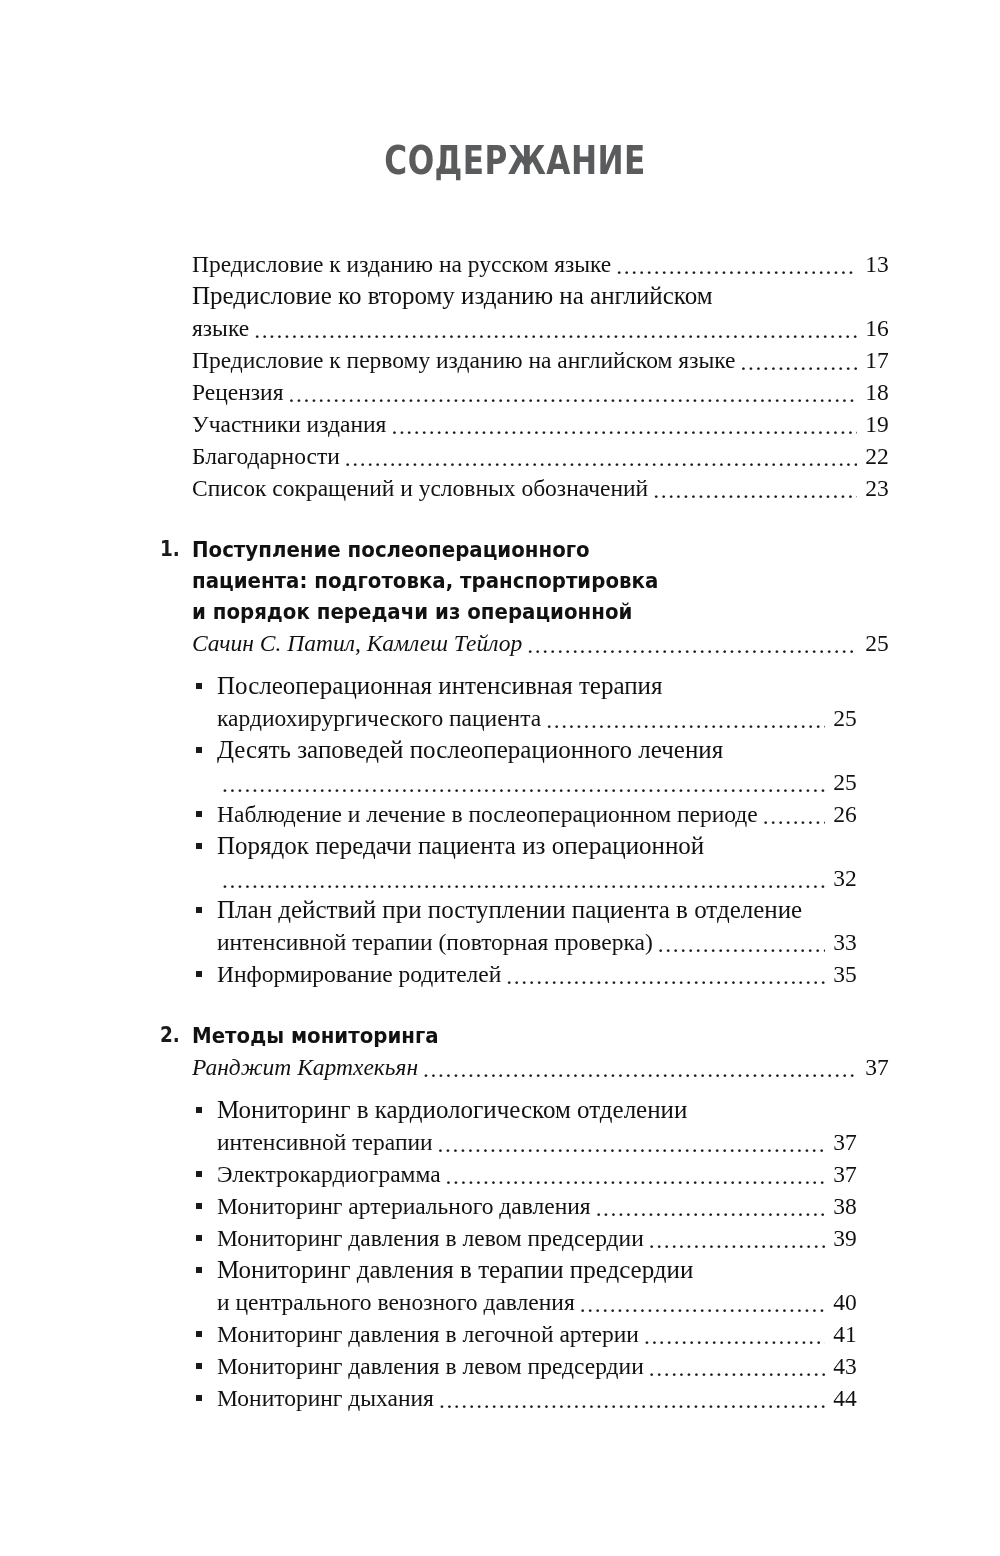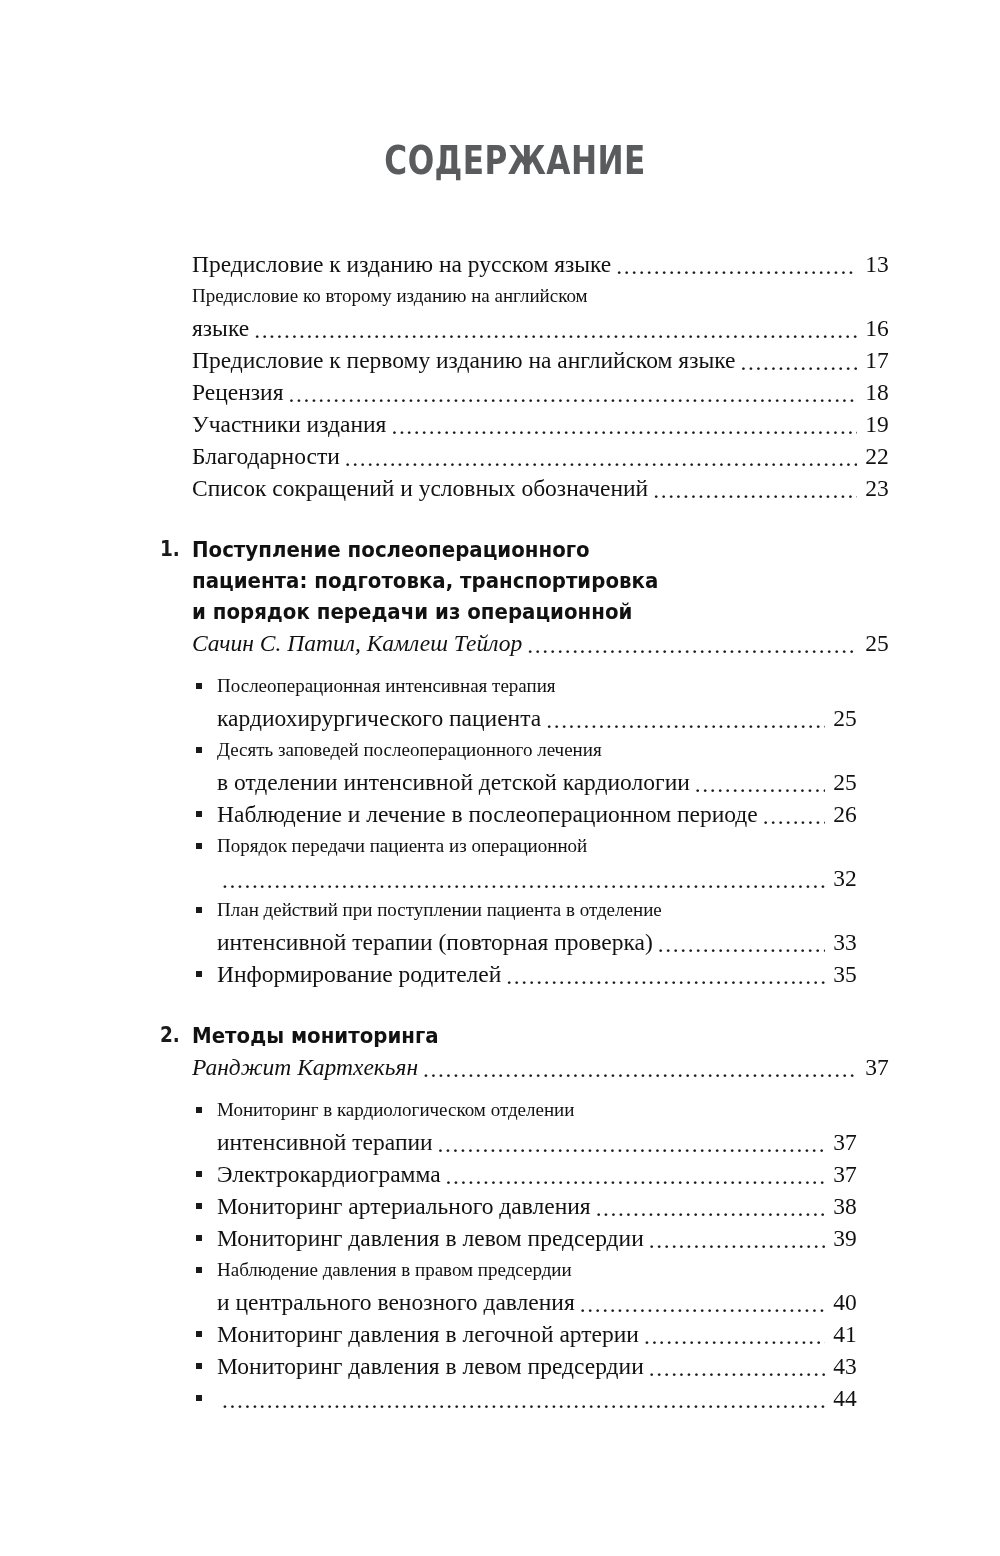--- a/index.html
+++ b/index.html
@@ -74,21 +74,21 @@
     content: "..................................................................................................................................";
   }
   .pageno {
     flex: 0 0 auto;
     width: 34px;
     text-align: center;
     font-size: 23.5px;
   }
   
   .plainline {
-    font-size: 19px;
+    font-size: 25px;
     line-height: 32px;
     white-space: nowrap;
   }
 
   
   .front {
     margin-left: 32px;
     width: 702px;
   }
   .front .row, .front .plainline { width: 702px; }
@@ -222,21 +222,20 @@
               <div class="row">
                 <span class="label">кардиохирургического пациента</span>
                 <span class="leader"></span>
                 <span class="pageno">25</span>
               </div>
             </div>
             <div class="bullet">
               <span class="sq"></span>
               <div class="plainline">Десять заповедей послеоперационного лечения</div>
               <div class="row">
-                <span class="label">в отделении интенсивной детской кардиологии</span>
                 <span class="leader"></span>
                 <span class="pageno">25</span>
               </div>
             </div>
             <div class="bullet">
               <span class="sq"></span>
               <div class="row">
                 <span class="label">Наблюдение и лечение в послеоперационном периоде</span>
                 <span class="leader"></span>
                 <span class="pageno">26</span>
@@ -310,21 +309,21 @@
             <div class="bullet">
               <span class="sq"></span>
               <div class="row">
                 <span class="label">Мониторинг давления в левом предсердии</span>
                 <span class="leader"></span>
                 <span class="pageno">39</span>
               </div>
             </div>
             <div class="bullet">
               <span class="sq"></span>
-              <div class="plainline">Наблюдение давления в правом предсердии</div>
+              <div class="plainline">Мониторинг давления в терапии предсердии</div>
               <div class="row">
                 <span class="label">и центрального венозного давления</span>
                 <span class="leader"></span>
                 <span class="pageno">40</span>
               </div>
             </div>
             <div class="bullet">
               <span class="sq"></span>
               <div class="row">
                 <span class="label">Мониторинг давления в легочной артерии</span>
@@ -336,20 +335,21 @@
               <span class="sq"></span>
               <div class="row">
                 <span class="label">Мониторинг давления в левом предсердии</span>
                 <span class="leader"></span>
                 <span class="pageno">43</span>
               </div>
             </div>
             <div class="bullet">
               <span class="sq"></span>
               <div class="row">
+                <span class="label">Мониторинг дыхания</span>
                 <span class="leader"></span>
                 <span class="pageno">44</span>
               </div>
             </div>
           </div>
         </div>
       </div>
 
   </div>
 </div>

